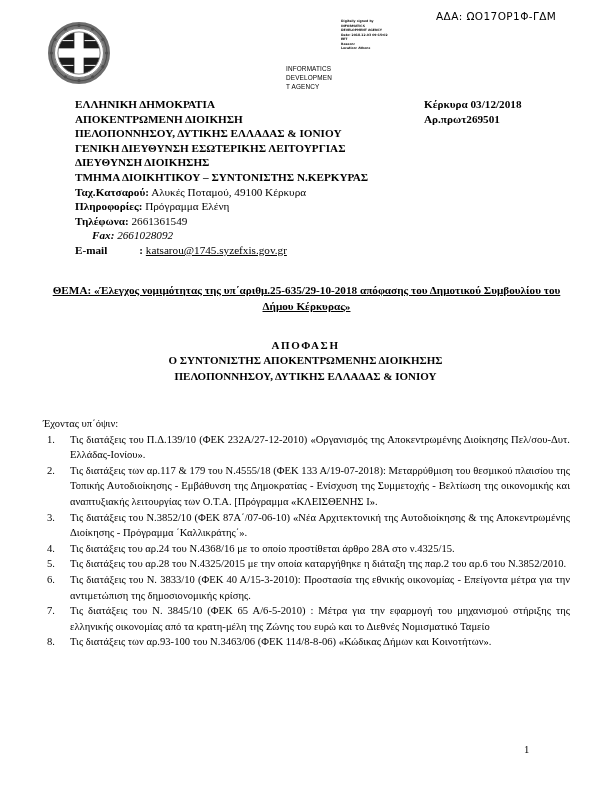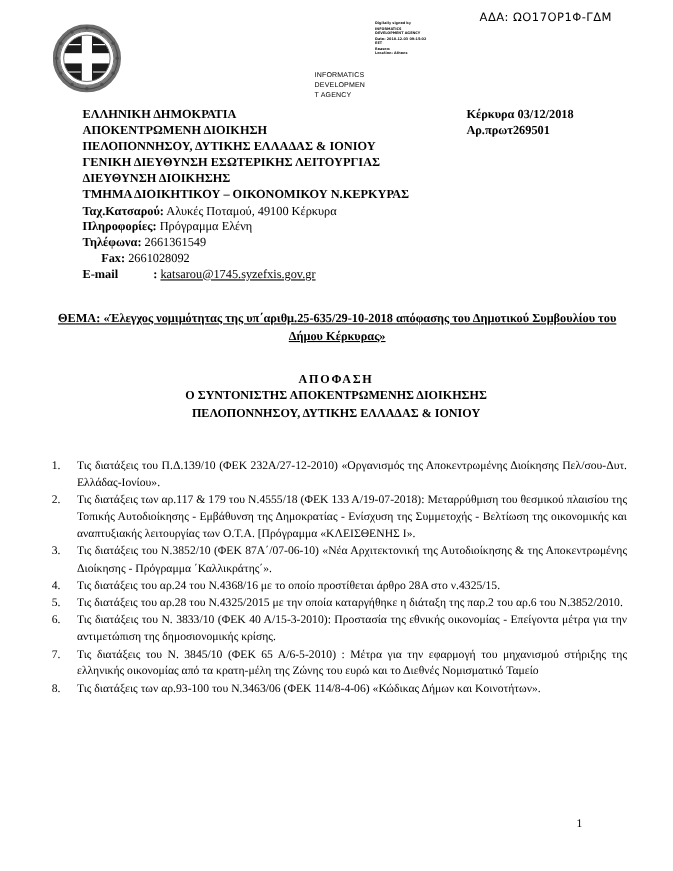--- a/index.html
+++ b/index.html
@@ -75,21 +75,21 @@
     position: absolute;
     top: 97px;
     left: 43px;
     width: 340px;
     font-size: 11.2px;
     line-height: 14.6px;
   }
   .hdr-left .ln { white-space: nowrap; }
   .hdr-left .b { font-weight: bold; margin-left: 32px; }
   .hdr-left .n { font-weight: normal; }
-  .hdr-left .indent-fax { padding-left: 17px; }
+  .hdr-left .indent-fax { padding-left: 17px; font-style: italic; }
   .email-link {
     text-decoration: underline;
     color: #000;
   }
 
   .hdr-right {
     position: absolute;
     top: 97px;
     left: 424px;
     font-size: 11.2px;
@@ -243,21 +243,21 @@
       <circle cx="50" cy="50" r="34" fill="none" stroke="#6d6d6d" stroke-width="1.4"></circle>
     </svg>
   </div>
 
   <div class="hdr-left">
     <div class="ln b">ΕΛΛΗΝΙΚΗ ΔΗΜΟΚΡΑΤΙΑ</div>
     <div class="ln b">ΑΠΟΚΕΝΤΡΩΜΕΝΗ ΔΙΟΙΚΗΣΗ</div>
     <div class="ln b">ΠΕΛΟΠΟΝΝΗΣΟΥ, ΔΥΤΙΚΗΣ ΕΛΛΑΔΑΣ &amp; ΙΟΝΙΟΥ</div>
     <div class="ln b">ΓΕΝΙΚΗ ΔΙΕΥΘΥΝΣΗ ΕΣΩΤΕΡΙΚΗΣ ΛΕΙΤΟΥΡΓΙΑΣ</div>
     <div class="ln b">ΔΙΕΥΘΥΝΣΗ ΔΙΟΙΚΗΣΗΣ</div>
-    <div class="ln b">ΤΜΗΜΑ ΔΙΟΙΚΗΤΙΚΟΥ – ΟΙΚΟΝΟΜΙΚΟΥ Ν.ΚΕΡΚΥΡΑΣ</div>
+    <div class="ln b">ΤΜΗΜΑ ΔΙΟΙΚΗΤΙΚΟΥ – ΣΥΝΤΟΝΙΣΤΗΣ Ν.ΚΕΡΚΥΡΑΣ</div>
 
     <div class="ln">
       <span class="b">Ταχ.Κατσαρού:</span>
       <span class="n">Αλυκές Ποταμού, 49100 Κέρκυρα</span>
     </div>
     <div class="ln">
       <span class="b">Πληροφορίες:</span>
       <span class="n">Πρόγραμμα Ελένη</span>
     </div>
     <div class="ln">
@@ -280,27 +280,28 @@
 
   <div class="thema">ΘΕΜΑ: «Έλεγχος νομιμότητας της υπ΄αριθμ.25-635/29-10-2018 απόφασης του Δημοτικού Συμβουλίου του Δήμου Κέρκυρας»</div>
 
   <div class="decision-title">
     <div class="t1">ΑΠΟΦΑΣΗ</div>
     <div class="t2">Ο ΣΥΝΤΟΝΙΣΤΗΣ ΑΠΟΚΕΝΤΡΩΜΕΝΗΣ ΔΙΟΙΚΗΣΗΣ</div>
     <div class="t3">ΠΕΛΟΠΟΝΝΗΣΟΥ, ΔΥΤΙΚΗΣ ΕΛΛΑΔΑΣ &amp; ΙΟΝΙΟΥ</div>
   </div>
 
   <div class="preamble">
+    <div class="echontas">Έχοντας υπ΄όψιν:</div>
     <ol class="clauses">
       <li>Τις διατάξεις του Π.Δ.139/10 (ΦΕΚ 232Α/27-12-2010) «Οργανισμός της Αποκεντρωμένης Διοίκησης Πελ/σου-Δυτ. Ελλάδας-Ιονίου».</li>
       <li>Τις διατάξεις των αρ.117 &amp; 179 του Ν.4555/18 (ΦΕΚ 133 Α/19-07-2018): Μεταρρύθμιση του θεσμικού πλαισίου της Τοπικής Αυτοδιοίκησης - Εμβάθυνση της Δημοκρατίας - Ενίσχυση της Συμμετοχής - Βελτίωση της οικονομικής και αναπτυξιακής λειτουργίας των Ο.Τ.Α. [Πρόγραμμα «ΚΛΕΙΣΘΕΝΗΣ Ι».</li>
       <li>Τις διατάξεις του Ν.3852/10 (ΦΕΚ 87Α΄/07-06-10) «Νέα Αρχιτεκτονική της Αυτοδιοίκησης &amp; της Αποκεντρωμένης Διοίκησης - Πρόγραμμα ΄Καλλικράτης΄».</li>
       <li>Τις διατάξεις του αρ.24 του Ν.4368/16 με το οποίο προστίθεται  άρθρο 28Α στο ν.4325/15.</li>
       <li>Τις διατάξεις του αρ.28 του Ν.4325/2015 με την οποία καταργήθηκε η διάταξη της παρ.2 του αρ.6 του Ν.3852/2010.</li>
       <li>Τις διατάξεις του Ν. 3833/10 (ΦΕΚ 40 Α/15-3-2010): Προστασία της εθνικής οικονομίας - Επείγοντα μέτρα για την αντιμετώπιση της δημοσιονομικής κρίσης.</li>
       <li>Τις διατάξεις του Ν. 3845/10 (ΦΕΚ 65 Α/6-5-2010) : Μέτρα για την εφαρμογή του μηχανισμού στήριξης της ελληνικής οικονομίας από τα κρατη-μέλη της Ζώνης του ευρώ και το Διεθνές Νομισματικό Ταμείο</li>
-      <li>Τις διατάξεις των αρ.93-100 του Ν.3463/06 (ΦΕΚ 114/8-4-06) «Κώδικας Δήμων και Κοινοτήτων».</li>
+      <li>Τις διατάξεις των αρ.93-100 του Ν.3463/06 (ΦΕΚ 114/8-8-06) «Κώδικας Δήμων και Κοινοτήτων».</li>
     </ol>
   </div>
 
   <div class="page-number">1</div>
 
 </div>
 
 </body></html>

